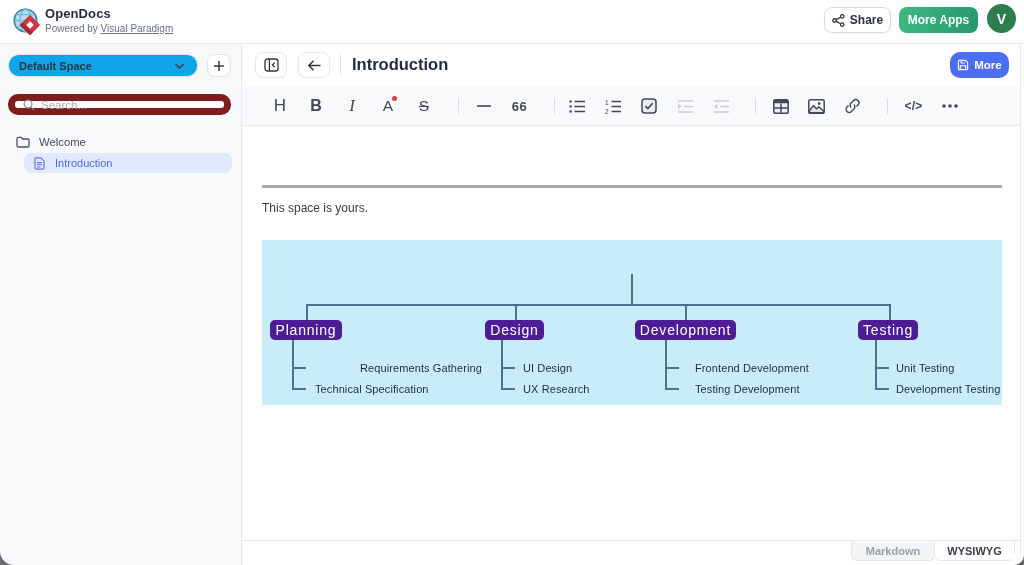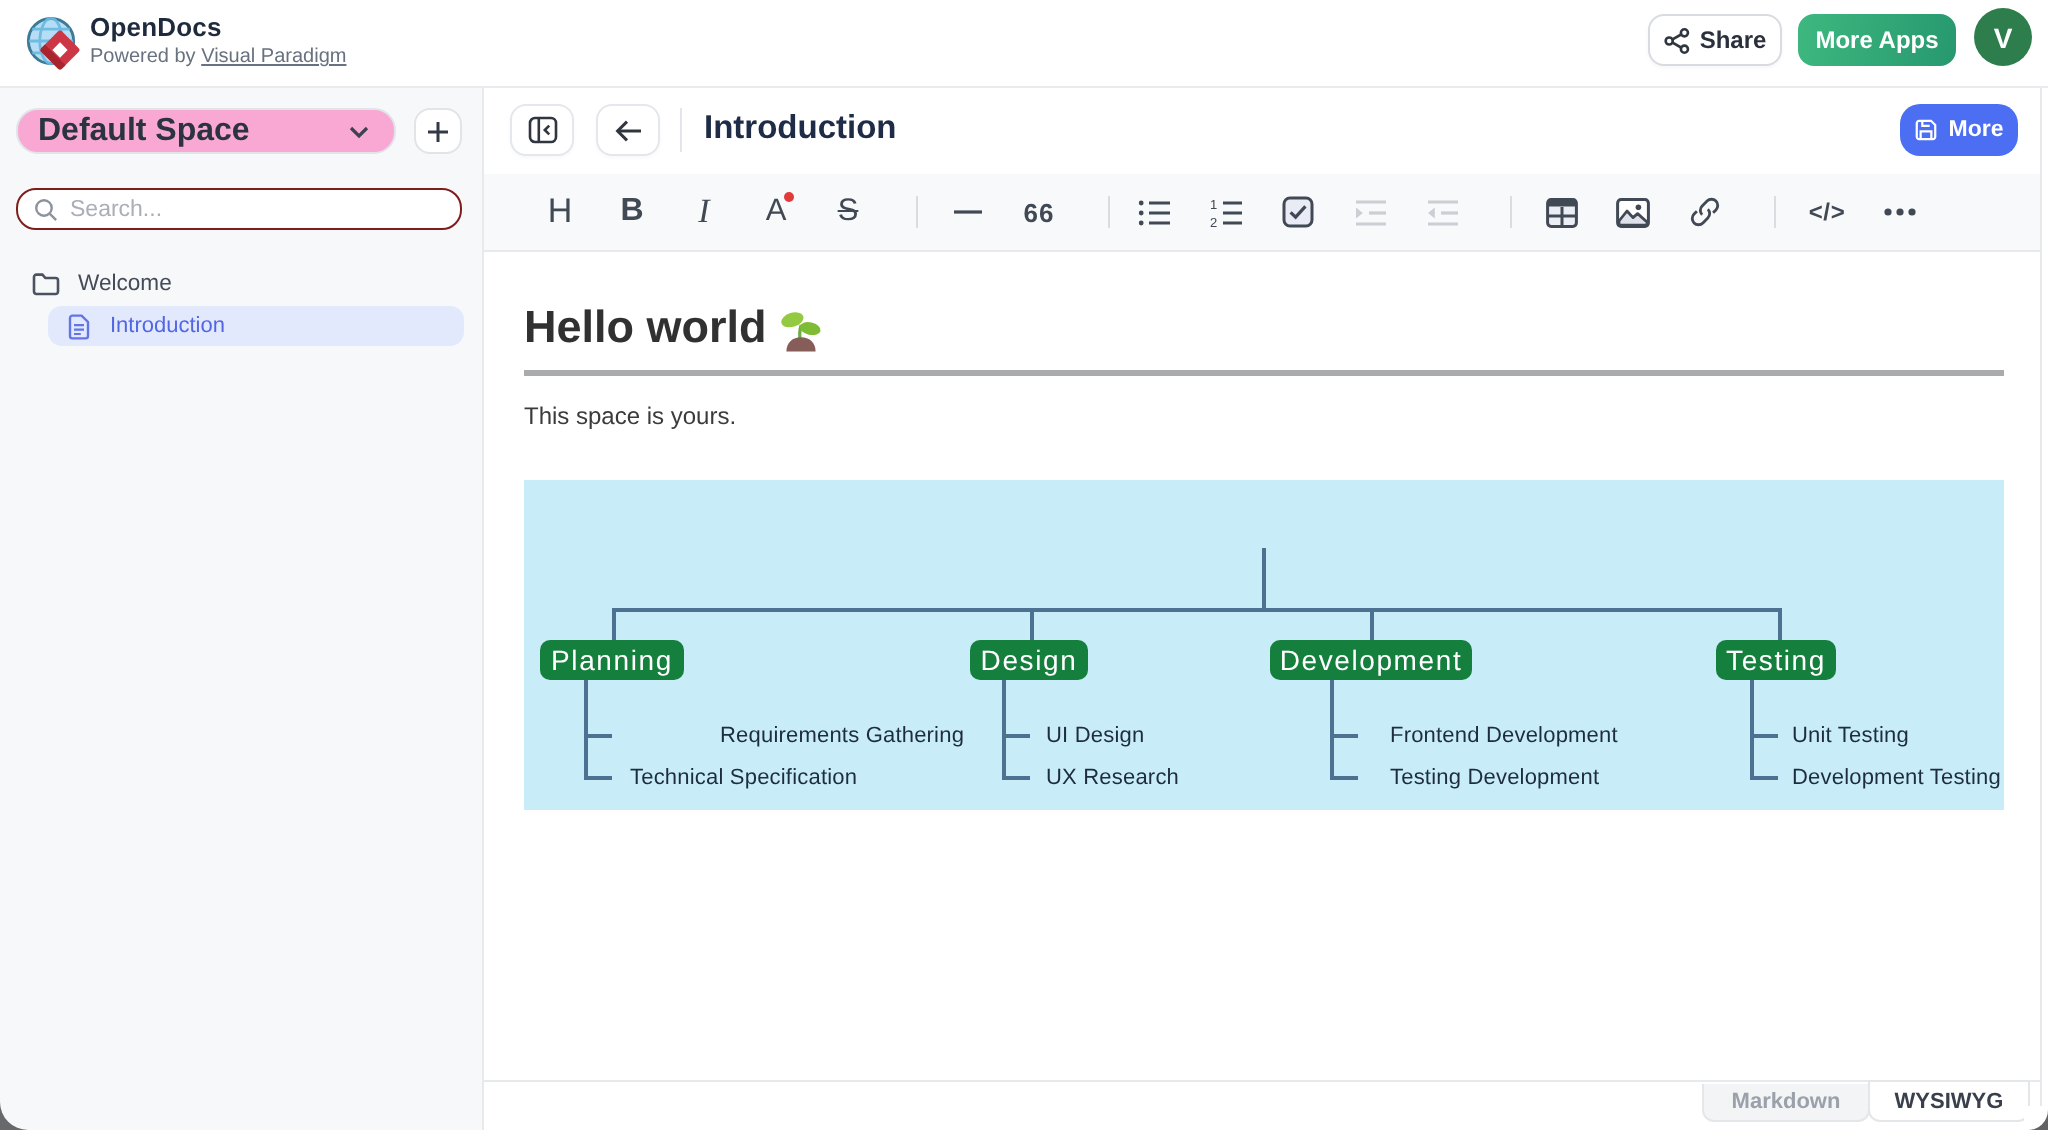--- a/index.html
+++ b/index.html
@@ -12,24 +12,24 @@
 #brand { position:absolute; left:45px; top:6px; }
 #brand .t1 { font-size:13px; font-weight:bold; color:#1f2b3d; letter-spacing:0.1px; }
 #brand .t2 { font-size:10px; color:#68717f; margin-top:2px; }
 #brand .t2 u { text-decoration:underline; }
 .btn-share { position:absolute; left:824px; top:7px; width:67px; height:26px; background:#fff; border:1px solid #d8dbe0; border-radius:8px; display:flex; align-items:center; justify-content:center; gap:5px; font-size:12px; font-weight:bold; color:#2a313c; box-shadow:0 1px 2px rgba(0,0,0,0.04); }
 .btn-apps { position:absolute; left:899px; top:7px; width:79px; height:26px; background:linear-gradient(100deg,#3eb87f 0%,#27986f 100%); border:none; border-radius:8px; display:flex; align-items:center; justify-content:center; font-size:12px; font-weight:bold; color:#fff; }
 .avatar { position:absolute; left:987px; top:4px; width:29px; height:29px; border-radius:50%; background:#2e7d4d; color:#fff; font-size:14px; font-weight:bold; display:flex; align-items:center; justify-content:center; }
 
 
 #sidebar { position:absolute; left:0; top:44px; width:242px; height:521px; background:#f7f8fa; border-right:1px solid #e7e9ec; }
-.space-select { position:absolute; left:8px; top:10px; width:190px; height:23px; background:#f9a8d4; border:1px solid #e1e4e8; border-radius:11px; display:flex; align-items:center; padding:0 10px; font-size:16px; font-weight:bold; color:#2c3340; }
+.space-select { position:absolute; left:8px; top:10px; width:190px; height:23px; background:#0ea5e9; border:1px solid #e1e4e8; border-radius:11px; display:flex; align-items:center; padding:0 10px; font-size:11px; font-weight:bold; color:#2c3340; }
 .space-select svg { position:absolute; right:12px; top:7px; } 
 .plus-btn { position:absolute; left:207px; top:10px; width:24px; height:23px; background:#fff; border:1px solid #e1e4e8; border-radius:8px; display:flex; align-items:center; justify-content:center; color:#333a45; }
-.search { position:absolute; left:8px; top:50px; width:223px; height:21px; background:#fff; border:1px solid #7f1d1d; border-radius:10px; display:flex; align-items:center; padding:0 8px; gap:6px; font-size:11.5px; color:#a9aeb7; }
+.search { position:absolute; left:8px; top:50px; width:223px; height:21px; background:#fff; border:7px solid #7f1d1d; border-radius:10px; display:flex; align-items:center; padding:0 8px; gap:6px; font-size:11.5px; color:#a9aeb7; }
 .tree-folder { position:absolute; left:16px; top:92px; display:flex; align-items:center; gap:9px; font-size:11.3px; color:#454c59; }
 .tree-doc { position:absolute; left:24px; top:109px; width:208px; height:20px; background:#e2e9fd; border-radius:7px; display:flex; align-items:center; padding-left:10px; gap:10px; font-size:11px; color:#5266e4; }
 
 
 #edhead { position:absolute; left:242px; top:44px; width:778px; height:43px; background:#fff; }
 .icon-btn { position:absolute; top:8px; width:32px; height:26px; background:#fff; border:1px solid #e4e7eb; border-radius:8px; display:flex; align-items:center; justify-content:center; box-shadow:0 1px 2px rgba(0,0,0,0.03); }
 #edhead .sep { position:absolute; left:98px; top:10px; width:1px; height:22px; background:#e2e5e9; }
 #edtitle { position:absolute; left:110px; top:11px; font-size:16.5px; font-weight:bold; color:#1e2c47; }
 .btn-save { position:absolute; left:708px; top:7.5px; width:59px; height:26px; background:#4b6ef2; border-radius:10px; display:flex; align-items:center; justify-content:center; gap:5px; color:#fff; font-size:11.5px; font-weight:bold; }
 
@@ -41,21 +41,21 @@
 
 #content { position:absolute; left:242px; top:126px; width:778px; height:414px; background:#fff; }
 #h1row { position:absolute; left:20px; top:25px; font-size:22.5px; font-weight:bold; color:#313131; display:flex; align-items:center; gap:7px; }
 #hr { position:absolute; left:20px; top:59px; width:740px; height:2.5px; background:#a9abaf; }
 #para { position:absolute; left:20px; top:75px; font-size:12px; color:#3b3b3b; }
 
 
 #diagram { position:absolute; left:20px; top:114px; width:740px; height:165px; background:#c9edf8; }
 .root-pill { position:absolute; left:266px; top:5px; width:208px; height:29px; background:#5b89f2; border-radius:14.5px; display:flex; align-items:center; justify-content:center; color:#fff; font-weight:bold; font-size:17px; letter-spacing:0.45px; }
 .dline { position:absolute; background:#4d7191; }
-.dbox { position:absolute; top:80px; height:20px; background:#15803d; border-radius:5px; display:flex; align-items:center; justify-content:center; color:#fff; font-size:14px; letter-spacing:0.8px; }
+.dbox { position:absolute; top:80px; height:20px; background:#4c1d95; border-radius:5px; display:flex; align-items:center; justify-content:center; color:#fff; font-size:14px; letter-spacing:0.8px; }
 .dtext { position:absolute; font-size:11px; color:#1d2d3e; white-space:nowrap; letter-spacing:0.1px; }
 
 
 #bottombar { position:absolute; left:242px; top:540px; width:782px; height:25px; background:#fff; border-top:1px solid #e7e9ec; }
 .tab-md { position:absolute; left:609px; top:1px; width:84px; height:19px; background:#f2f4f6; border:1px solid #e4e7ea; border-top:none; border-radius:0 0 6px 6px; display:flex; align-items:center; justify-content:center; font-size:11px; font-weight:bold; color:#9aa1aa; }
 .tab-wy { position:absolute; left:692px; top:-1px; width:81px; height:21px; background:#fff; border:1px solid #e4e7ea; border-radius:0 0 6px 6px; display:flex; align-items:center; justify-content:center; font-size:11px; font-weight:bold; color:#39404c; }
 #gutter { position:absolute; left:1020px; top:44px; width:4px; height:521px; background:#fff; border-left:1px solid #e7e9ec; }
 </style>
 </head>
 <body>
@@ -236,28 +236,20 @@
     <div class="ti" style="left: 689.5px;">
       <svg width="16" height="4" viewBox="0 0 16 4">
         <circle cx="2" cy="2" r="1.8" fill="#414954"></circle>
         <circle cx="8" cy="2" r="1.8" fill="#414954"></circle>
         <circle cx="14" cy="2" r="1.8" fill="#414954"></circle>
       </svg>
     </div>
   </div>
 
 <div id="content">
-  <div id="h1row">Hello world
-    <svg width="21" height="21" viewBox="0 0 21 21" style="margin-top:2px;">
-      <path d="M10.6 16.5 C10.1 13 10.1 10 11 7.2 L12.6 7.8 C11.7 10.4 11.7 13 12.2 16 Z" fill="#69ad43" transform="translate(-1.2,0)"></path>
-      <ellipse cx="6.2" cy="4.9" rx="5.7" ry="3.5" fill="#94ca41" transform="rotate(-17 6.2 4.9)"></ellipse>
-      <ellipse cx="15.1" cy="9.3" rx="5.3" ry="3.1" fill="#7fbc35" transform="rotate(13 15.1 9.3)"></ellipse>
-      <path d="M3.2 20.7 C3.2 16.2 6.4 13.6 10.5 13.6 C14.6 13.6 17.8 16.2 17.8 20.7 Z" fill="#875d59"></path>
-    </svg>
-  </div>
   <div id="hr"></div>
   <div id="para">This space is yours.</div>
   <div id="diagram">
 
     <div class="dline" style="left:369px; top:34px; width:2px; height:31px;"></div>
 
     <div class="dline" style="left:44px; top:64px; width:585px; height:2px;"></div>
 
     <div class="dline" style="left:44px;  top:64px; width:2px; height:16px;"></div>
     <div class="dline" style="left:252.5px; top:64px; width:2px; height:16px;"></div>

